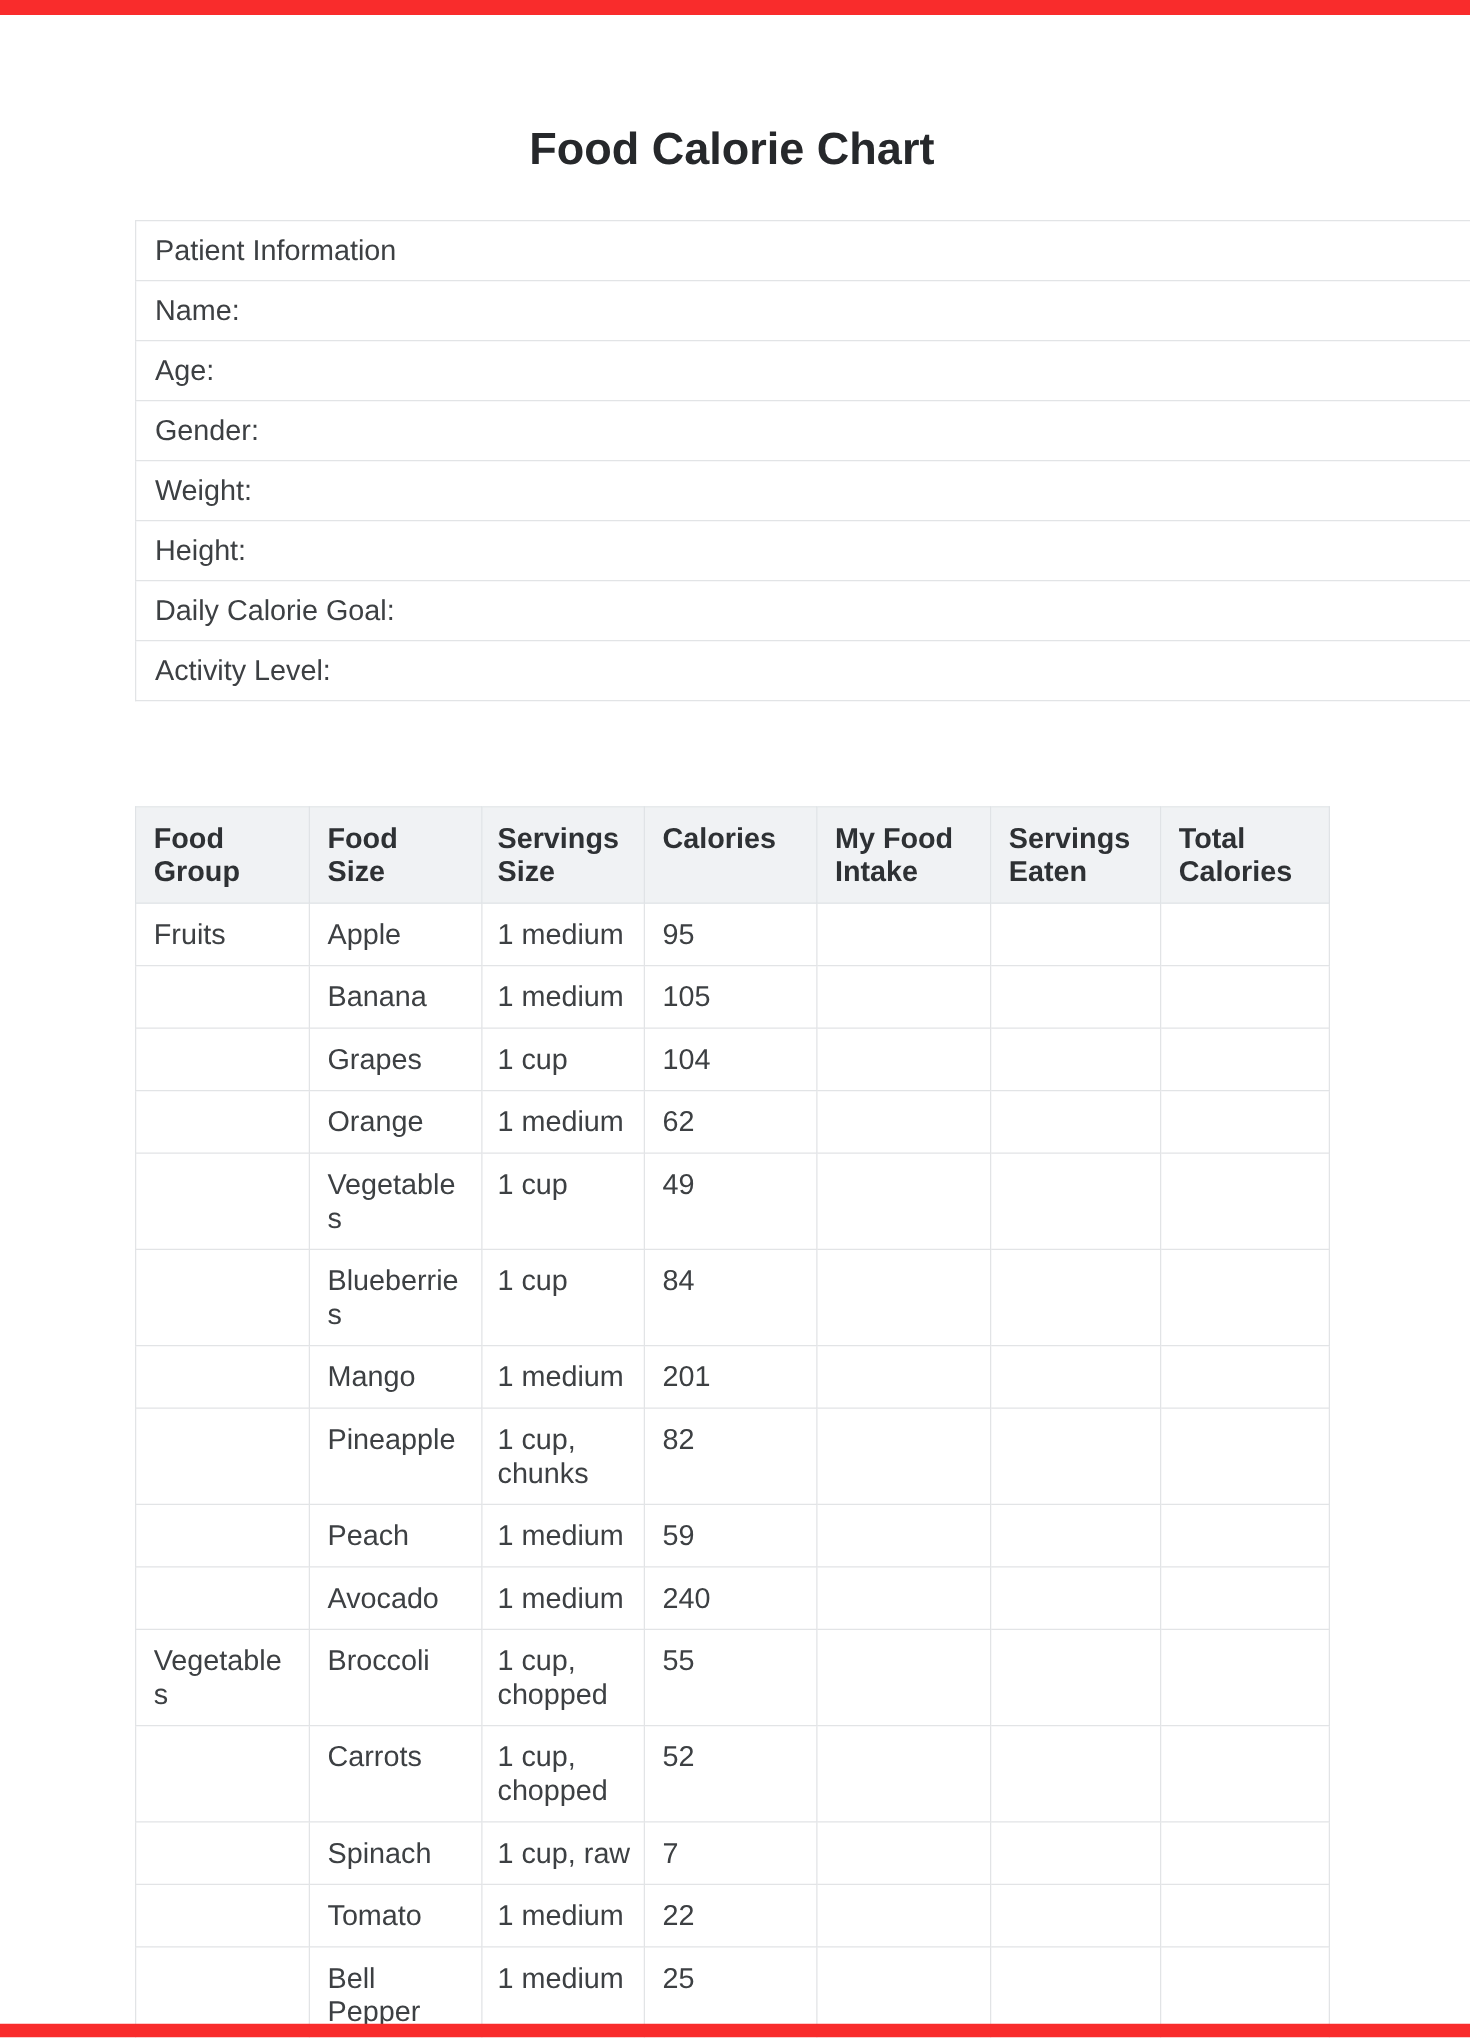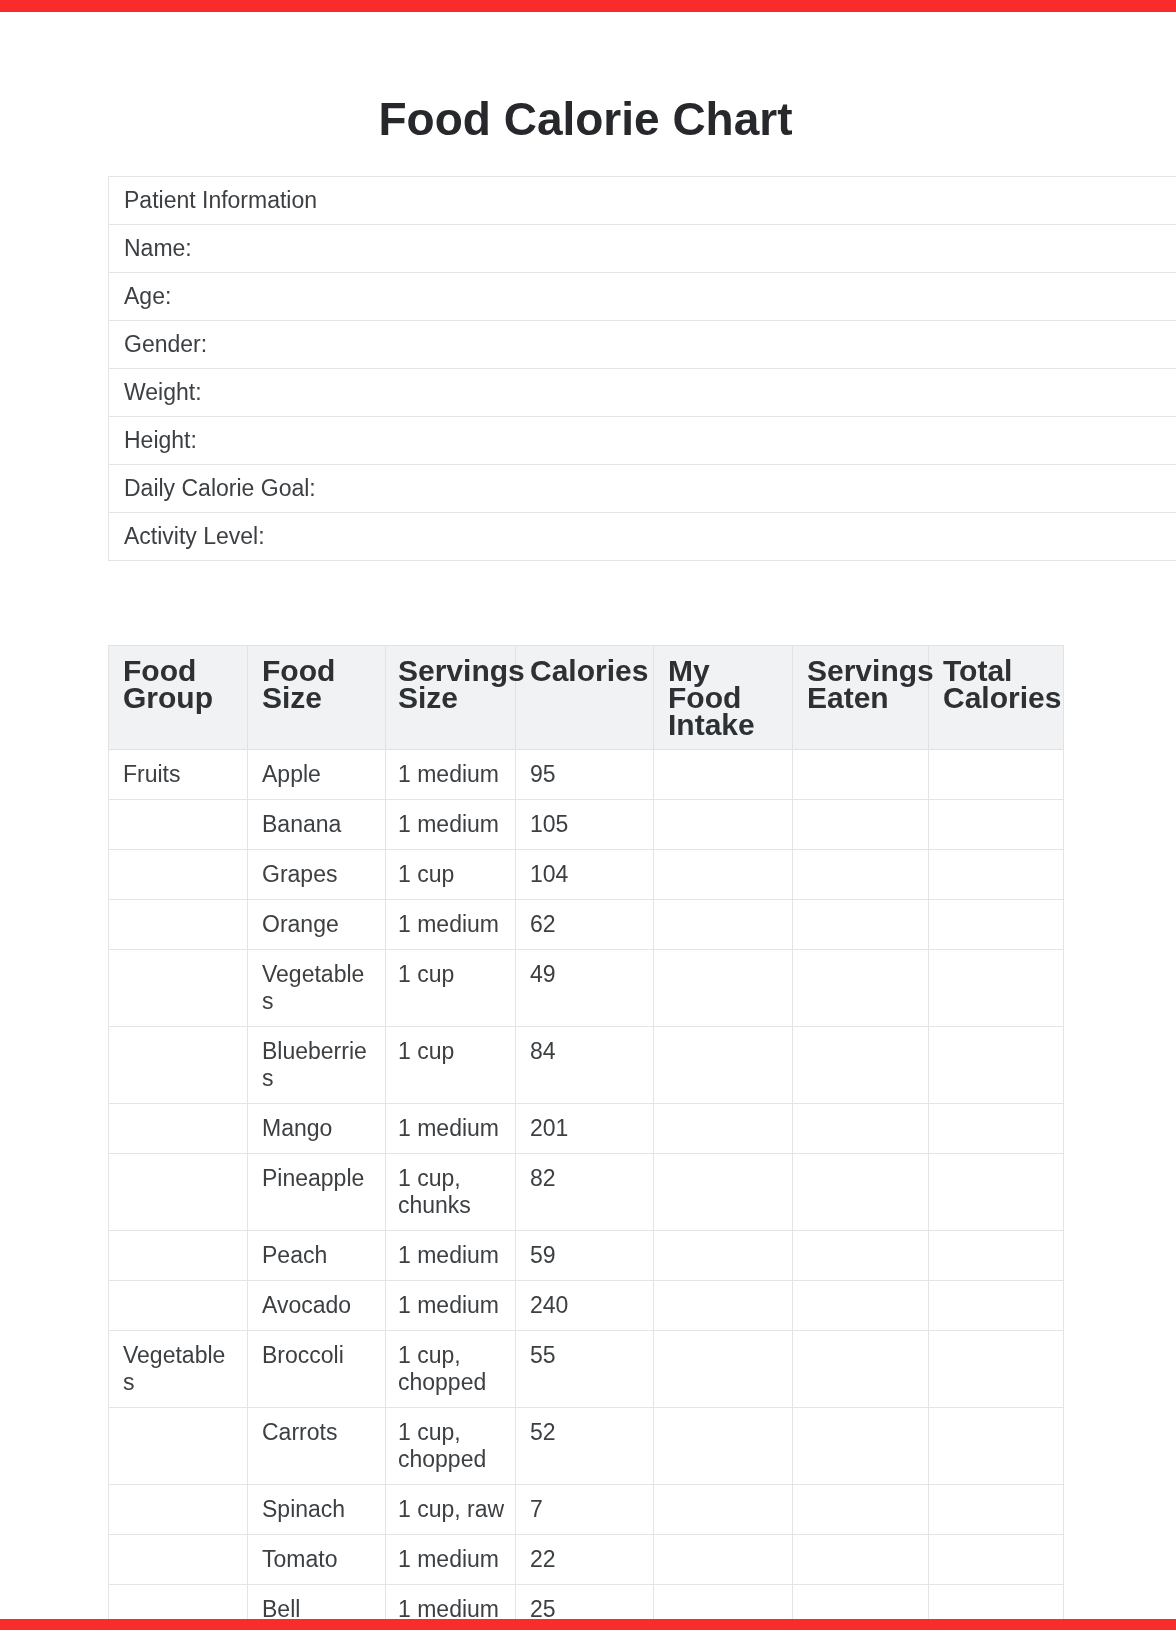--- a/index.html
+++ b/index.html
@@ -23,21 +23,21 @@
 
   .content {
     position: absolute;
     left: 108px; top: 0;
     width: 955px;
   }
 
   h1.doc-title {
     margin: 95px 0 0 0;
     text-align: center;
-    font-size: 46px;
+    font-size: 36px;
     line-height: 48px;
     font-weight: 700;
     color: #26282b;
   }
 
   table { border-collapse: collapse; }
 
   
   .patient-table {
     margin-top: 33px;
@@ -57,21 +57,21 @@
 
   
   .food-table {
     margin-top: 84px;
     width: 955px;
     table-layout: fixed;
   }
   .food-table th {
     background: #f0f2f4;
     border: 1px solid #e0e3e6;
-    font-size: 30px;
+    font-size: 23px;
     line-height: 27px;
     font-weight: 700;
     color: #2e3134;
     text-align: left;
     vertical-align: top;
     padding: 11px 14px;
   }
   .food-table td {
     border: 1px solid #e2e4e6;
     font-size: 23px;

